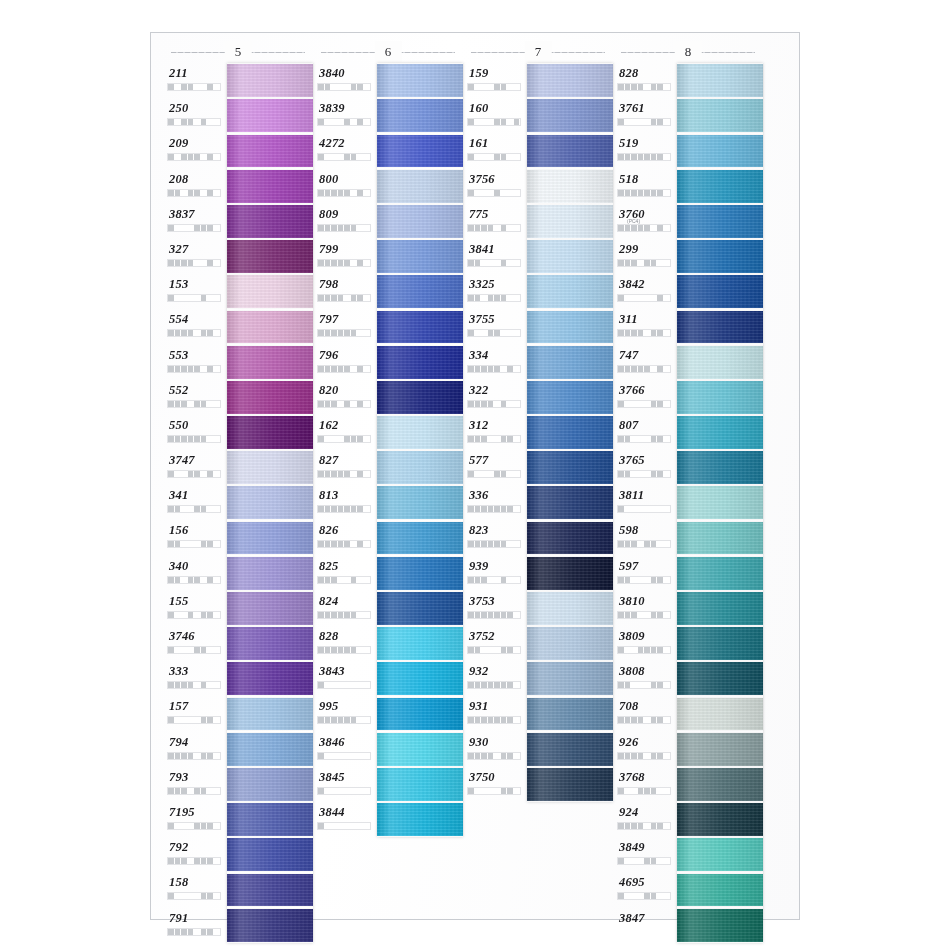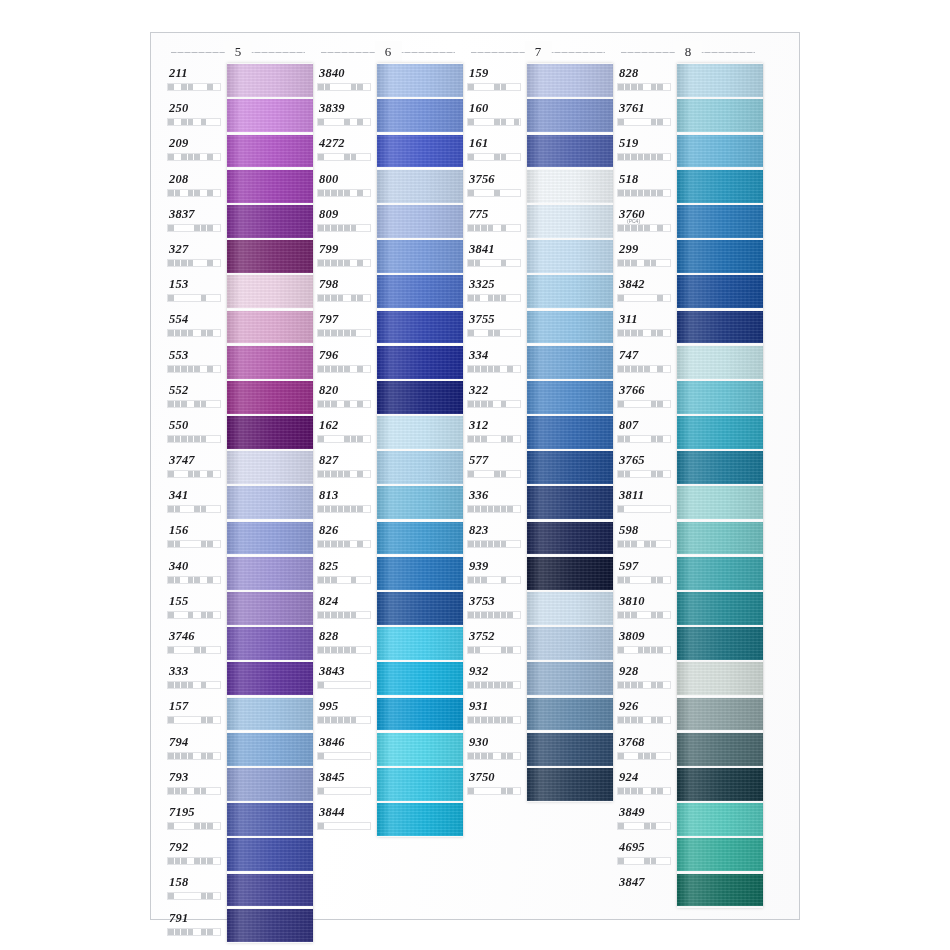--- a/index.html
+++ b/index.html
@@ -1767,21 +1767,40 @@
                 <i style="background: rgb(255, 255, 255);"></i>
               </div>
             </div>
             <div class="swatch" style="background: rgb(19, 110, 126);">
               <span class="tex"></span>
               <span class="shine"></span>
             </div>
           </div>
           <div class="row">
             <div class="labelcell">
-              <div class="code">928</div>
+              <div class="code">3808</div>
+              <div class="barcode">
+                <i style="background: rgb(199, 202, 206);"></i>
+                <i style="background: rgb(199, 202, 206);"></i>
+                <i style="background: rgb(255, 255, 255);"></i>
+                <i style="background: rgb(255, 255, 255);"></i>
+                <i style="background: rgb(255, 255, 255);"></i>
+                <i style="background: rgb(199, 202, 206);"></i>
+                <i style="background: rgb(199, 202, 206);"></i>
+                <i style="background: rgb(255, 255, 255);"></i>
+              </div>
+            </div>
+            <div class="swatch" style="background: rgb(13, 79, 96);">
+              <span class="tex"></span>
+              <span class="shine"></span>
+            </div>
+          </div>
+          <div class="row">
+            <div class="labelcell">
+              <div class="code">708</div>
               <div class="barcode">
                 <i style="background: rgb(199, 202, 206);"></i>
                 <i style="background: rgb(199, 202, 206);"></i>
                 <i style="background: rgb(199, 202, 206);"></i>
                 <i style="background: rgb(199, 202, 206);"></i>
                 <i style="background: rgb(255, 255, 255);"></i>
                 <i style="background: rgb(199, 202, 206);"></i>
                 <i style="background: rgb(199, 202, 206);"></i>
                 <i style="background: rgb(255, 255, 255);"></i>
               </div>

